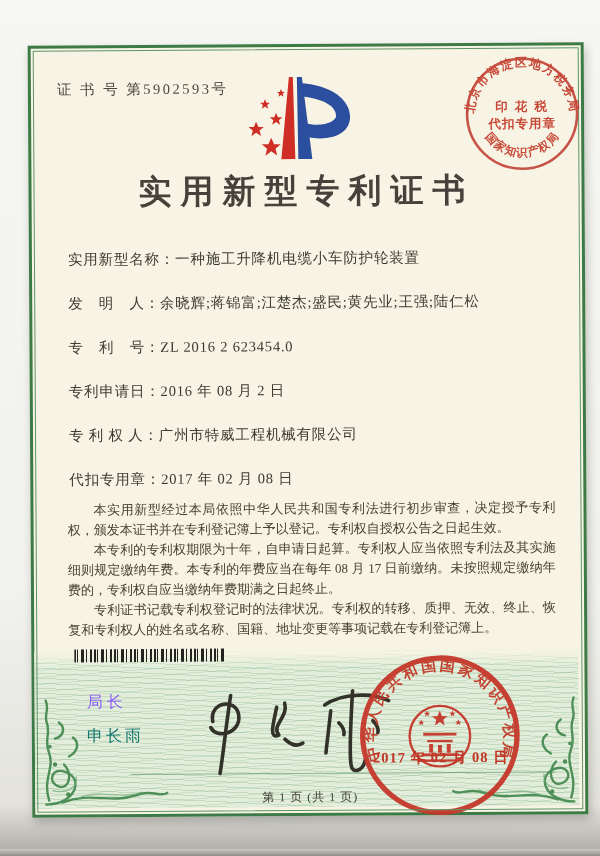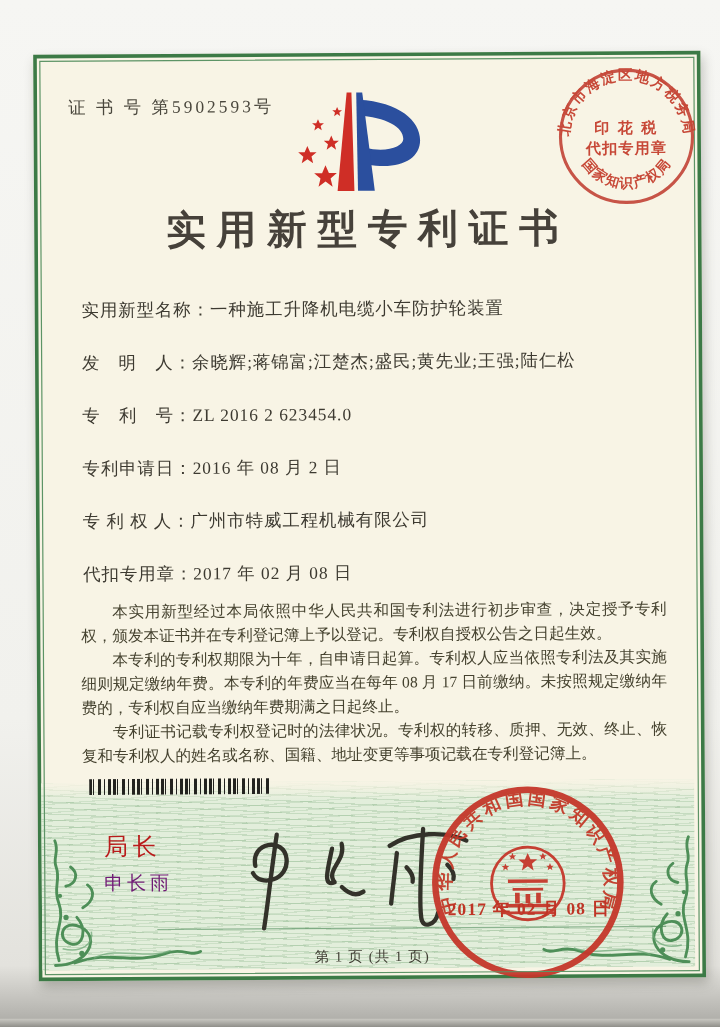--- a/index.html
+++ b/index.html
@@ -44,22 +44,22 @@
   }
   .barcode{
     position:absolute;left:40px;top:601px;width:150px;height:13px;z-index:3;
     background:repeating-linear-gradient(90deg,
       #23231f 0 2px,rgba(0,0,0,0) 2px 3px,
       #23231f 3px 4px,rgba(0,0,0,0) 4px 7px,
       #23231f 7px 10px,rgba(0,0,0,0) 10px 12px,
       #23231f 12px 13px,rgba(0,0,0,0) 13px 16px,
       #23231f 16px 18px,rgba(0,0,0,0) 18px 20px);
   }
-  .director-title{position:absolute;left:52px;top:644px;font-size:20px;letter-spacing:4px;color:#b91c1c;z-index:3;text-align:right;}
-  .director-name{position:absolute;left:52px;top:678px;font-size:16px;letter-spacing:3px;color:#701a75;z-index:3;}
+  .director-title{position:absolute;left:52px;top:644px;font-size:16px;letter-spacing:4px;color:#8b5cf6;z-index:3;text-align:right;}
+  .director-name{position:absolute;left:52px;top:678px;font-size:16px;letter-spacing:3px;color:#0f766e;z-index:3;}
   .signature{position:absolute;left:158px;top:630px;width:210px;height:110px;z-index:3;}
   .seal-tax{position:absolute;left:431px;top:8px;width:120px;height:120px;z-index:7;opacity:.92;}
   .seal-office{position:absolute;left:322px;top:606px;width:166px;height:166px;z-index:4;opacity:.95;}
   .seal-date{
     position:absolute;left:338px;top:702px;z-index:5;
     font-size:14.5px;font-weight:bold;color:#bf3526;letter-spacing:1px;white-space:nowrap;
   }
   .hrule{position:absolute;left:96px;top:726px;width:424px;height:1px;background:rgba(70,133,82,.55);z-index:2;}
   .footer{
     position:absolute;left:0;top:742px;width:100%;text-align:center;

